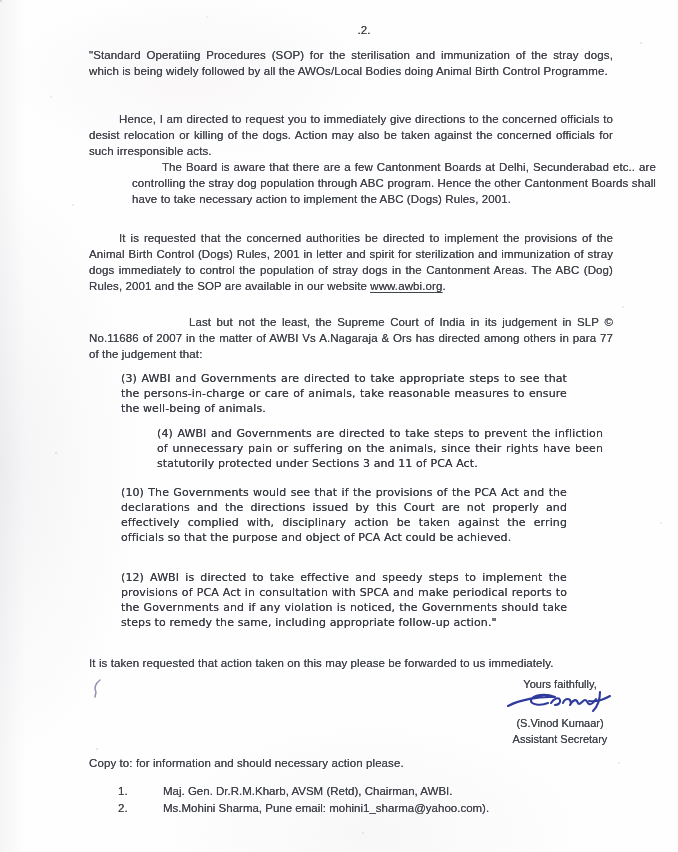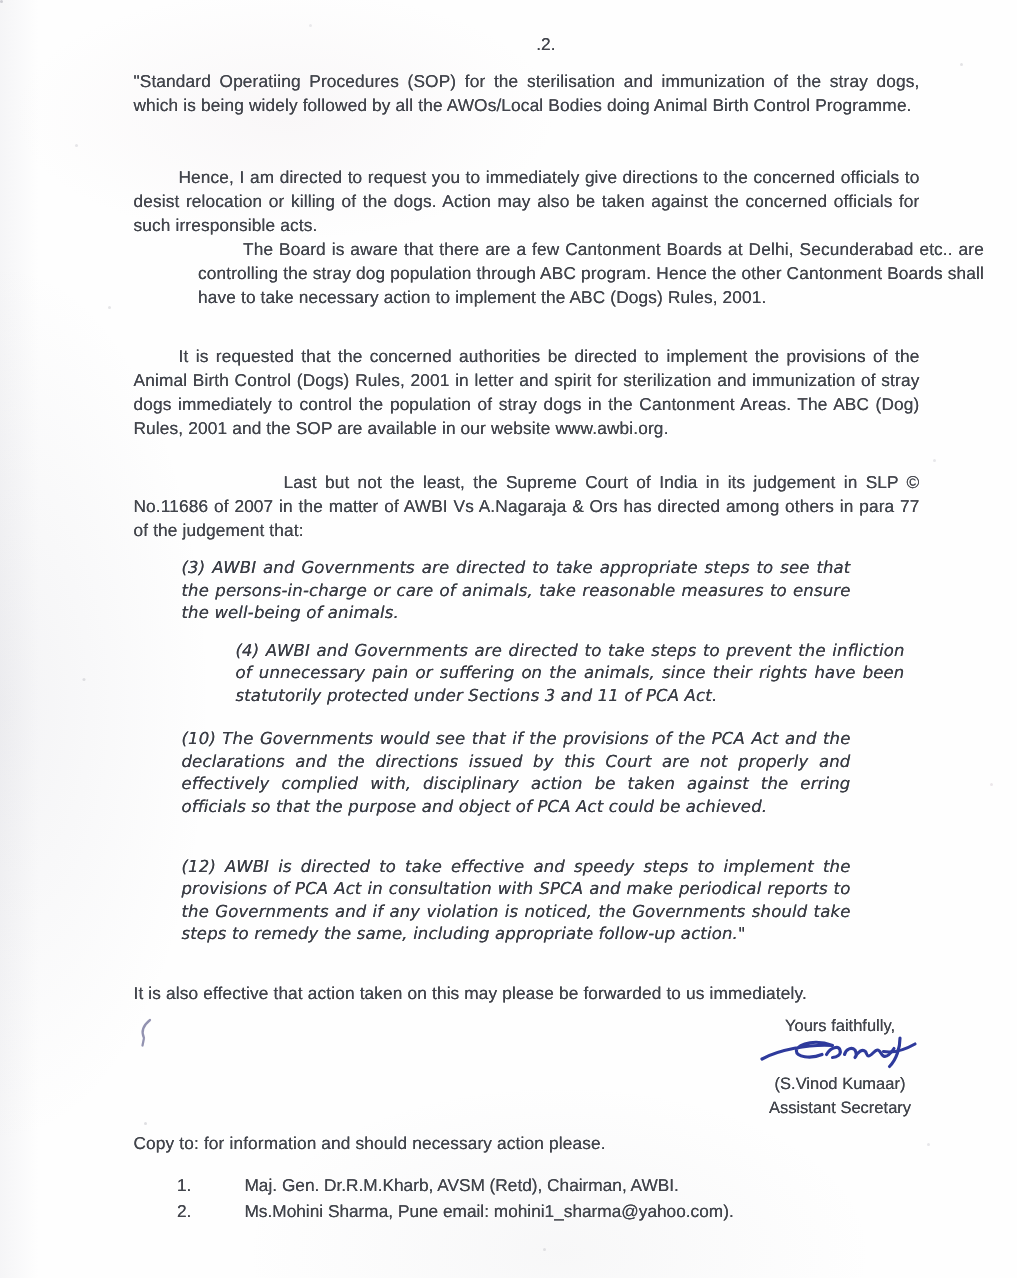--- a/index.html
+++ b/index.html
@@ -46,27 +46,26 @@
     text-align:justify;
     letter-spacing:.1px;
     text-shadow:0 0 .4px currentColor;
   }
   .body-col{left:89px;width:524px;}
   .indent{text-indent:30px;}
   .indent-deep{text-indent:100px;}
   .quote{
     left:121px;width:446px;
     font-family:"DejaVu Sans", sans-serif;
-    font-style:italic;
     font-size:11px;
     line-height:15px;
     color:var(--quote-ink);
   }
   .pagenum{top:22px;left:340px;width:48px;text-align:center;}
-  .link{text-underline-offset:2px;}
+  .link{text-decoration:underline;text-underline-offset:2px;}
   .sig-block{
     position:absolute;top:676px;left:498px;width:124px;
     text-align:center;font-size:11px;line-height:16px;
     text-shadow:0 0 .4px currentColor;
   }
   .sig-scribble{display:block;margin:-3px auto -4px auto;}
   .sig-scribble path{stroke:var(--sig);stroke-width:2.1;fill:none;stroke-linecap:round;stroke-linejoin:round;}
   .copy-head{top:755px;}
   .copy-list{position:absolute;top:783px;left:118px;width:480px;font-size:11.5px;line-height:16.5px;text-shadow:0 0 .4px currentColor;}
   .copy-row{display:flex;}
@@ -93,21 +92,21 @@
   <p class="txt body-col indent-deep" style="top:314px;">Last but not the least, the Supreme Court of India in its judgement in SLP © No.11686 of 2007 in the matter of AWBI Vs A.Nagaraja &amp; Ors has directed among others in para 77 of the judgement that:</p>
 
   <p class="txt quote" style="top:371px;">(3) AWBI and Governments are directed to take appropriate steps to see that the persons-in-charge or care of animals, take reasonable measures to ensure the well-being of animals.</p>
 
   <p class="txt quote" style="top:426px;margin-left:36px;">(4) AWBI and Governments are directed to take steps to prevent the infliction of unnecessary pain or suffering on the animals, since their rights have been statutorily protected under Sections 3 and 11 of PCA Act.</p>
 
   <p class="txt quote" style="top:485px;">(10) The Governments would see that if the provisions of the PCA Act and the declarations and the directions issued by this Court are not properly and effectively complied with, disciplinary action be taken against the erring officials so that the purpose and object of PCA Act could be achieved.</p>
 
   <p class="txt quote" style="top:570px;">(12) AWBI is directed to take effective and speedy steps to implement the provisions of PCA Act in consultation with SPCA and make periodical reports to the Governments and if any violation is noticed, the Governments should take steps to remedy the same, including appropriate follow-up action."</p>
 
-  <p class="txt body-col" style="top:655px;text-align:left;">It is also effective that action taken on this may please be forwarded to us immediately.</p>
+  <p class="txt body-col" style="top:655px;text-align:left;">It is taken requested that action taken on this may please be forwarded to us immediately.</p>
 
   <svg class="pen-mark" width="14" height="22" viewBox="0 0 14 22">
     <path d="M10 2 C5 6, 4 10, 6 14 M6 14 L5 19"></path>
   </svg>
 
   <div class="sig-block">
     <div>Yours faithfully,</div>
     <svg class="sig-scribble" width="110" height="30" viewBox="0 0 110 30">
       <path d="M3 17 C14 11, 34 7, 50 8 C40 4, 28 6, 26 11 C25 16, 36 17, 43 14"></path>
       <path d="M46 14 C49 9, 54 8, 55 11 C56 14, 53 16, 50 16"></path>

